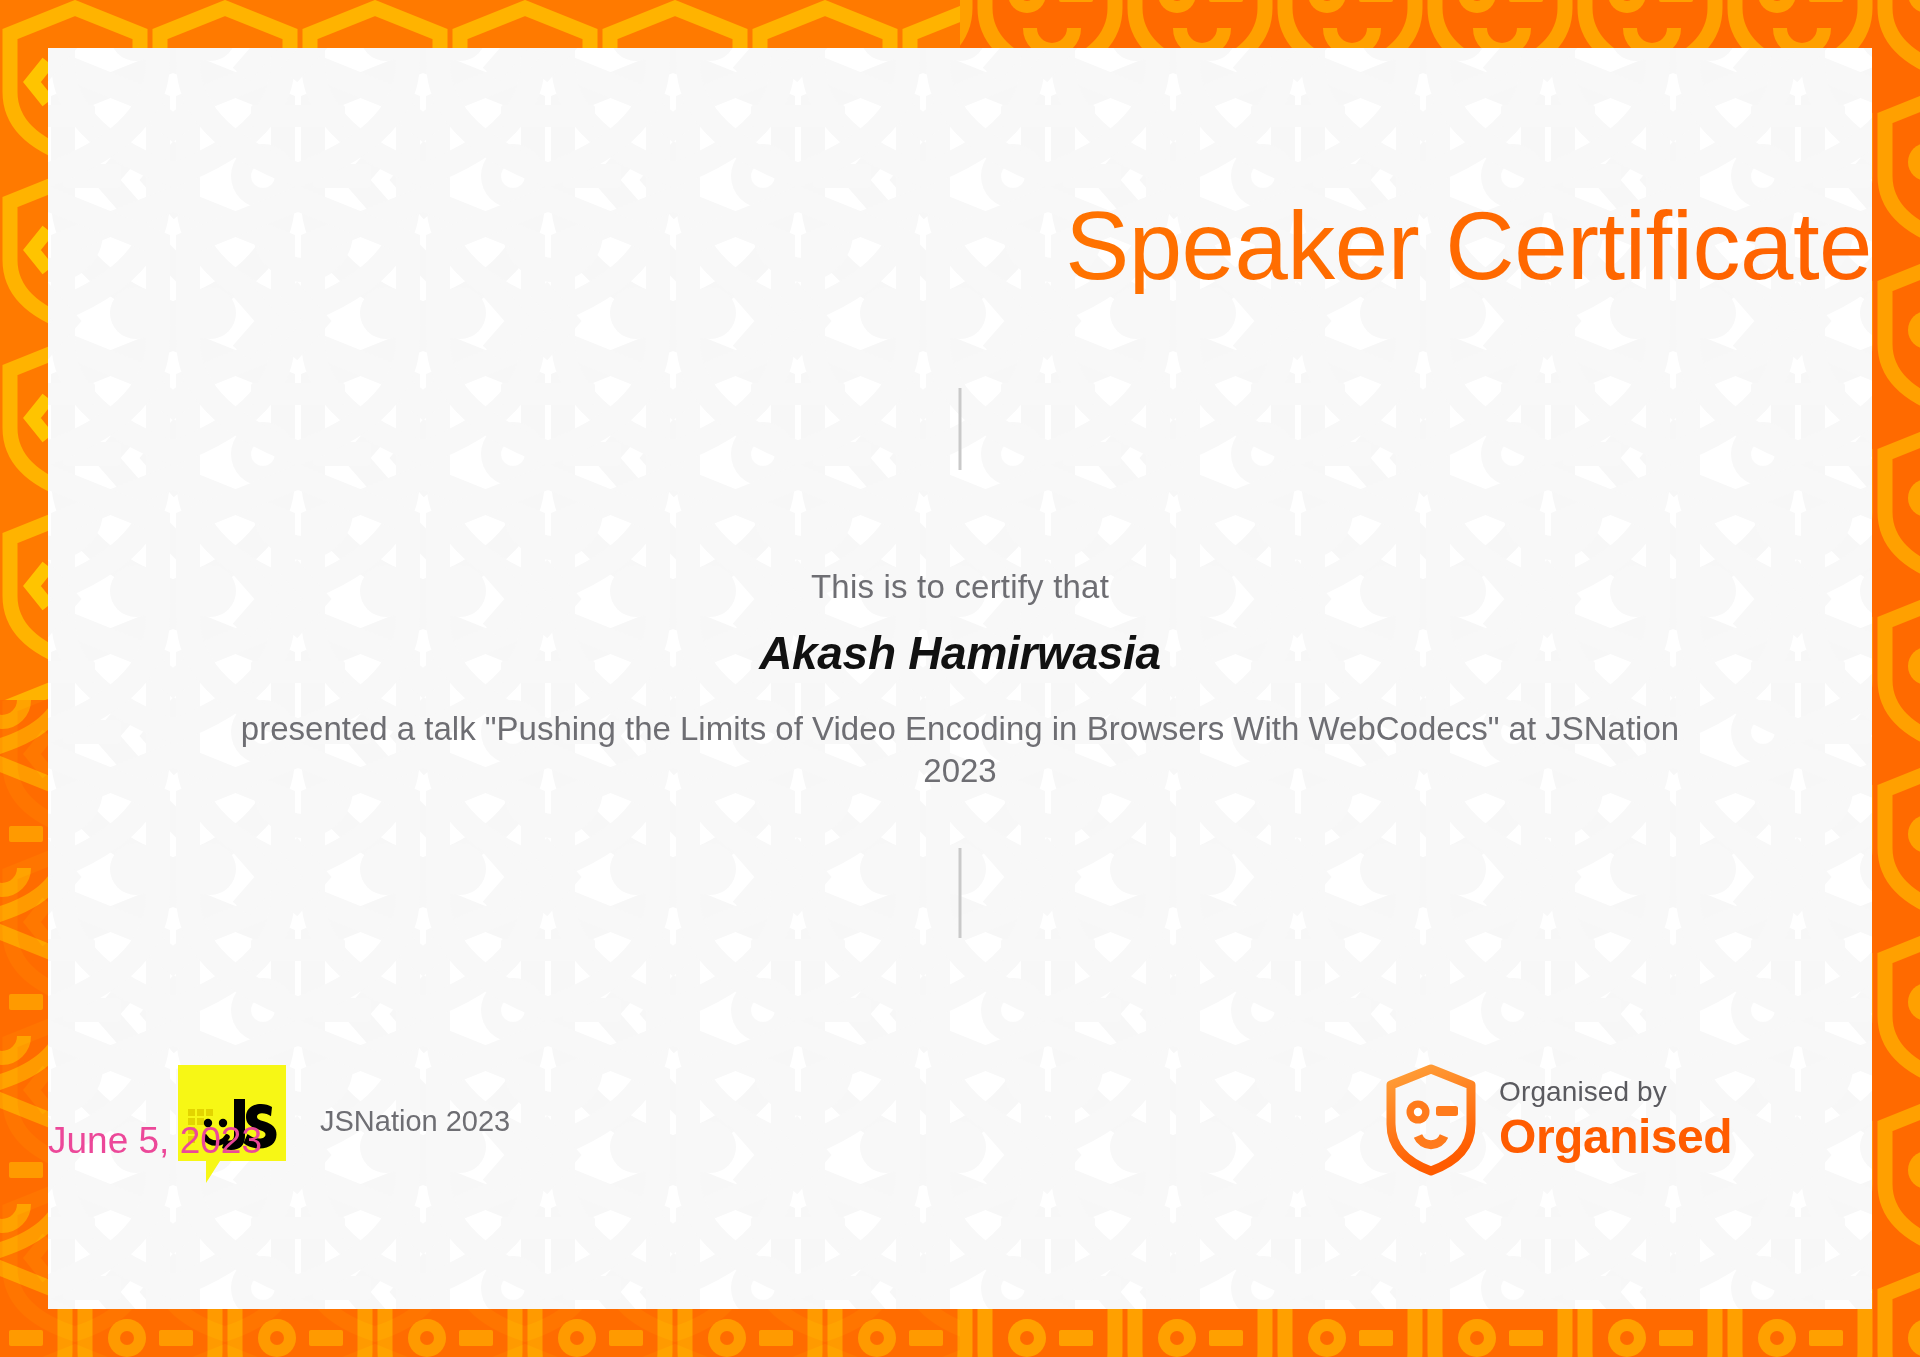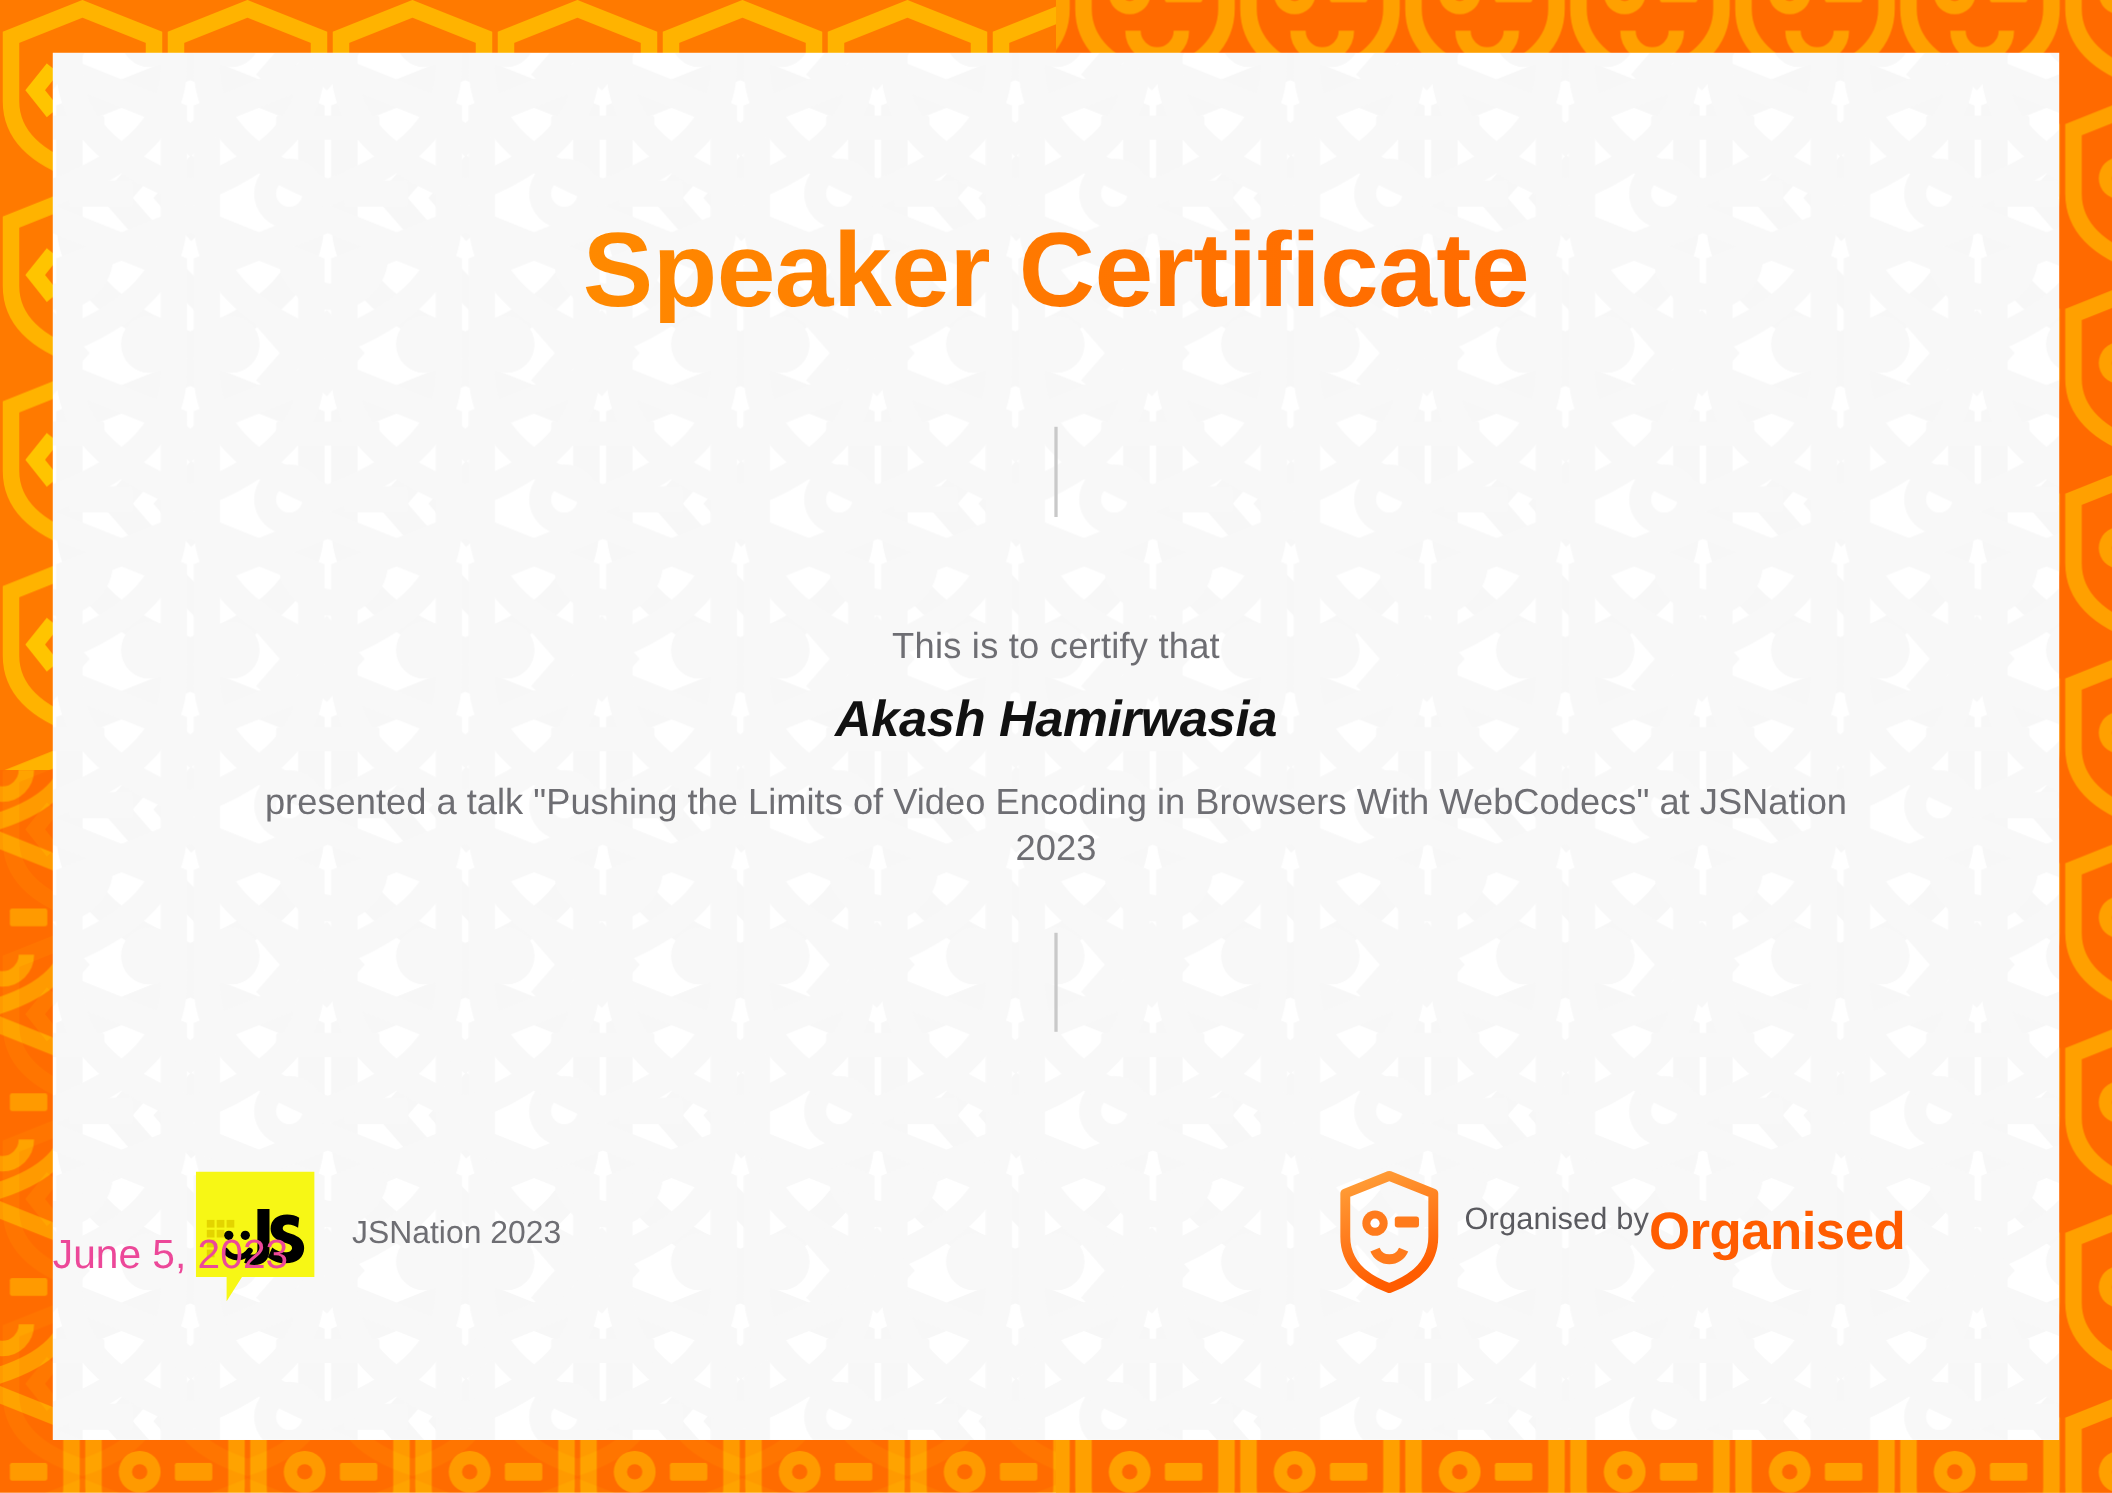--- a/index.html
+++ b/index.html
@@ -56,23 +56,23 @@
     width: 100%;
     height: 100%;
   }
 
   
   .title {
     position: absolute;
     top: 150px;
     left: 0;
     right: 0;
-    text-align: center;
+    text-align: right;
     font-size: 96px;
-    font-weight: 700;
+    font-weight: 400;
     letter-spacing: -0.5px;
     line-height: 1;
     background: linear-gradient(90deg, #FF9A00 0%, #FF8A00 26%, #FF7000 60%, #FF6100 100%);
     -webkit-background-clip: text;
     background-clip: text;
     color: transparent;
     -webkit-text-fill-color: transparent;
     white-space: nowrap;
   }
 
@@ -167,21 +167,21 @@
     position: absolute;
     right: 140px;
     bottom: 4px;
     display: flex;
     align-items: center;
     gap: 22px;
     height: 120px;
   }
   .shield-logo { width: 92px; height: 112px; flex: none; }
   .shield-logo svg { display: block; }
-  .org-block { display: flex; flex-direction: row; justify-content: center; line-height: 1.15; }
+  .org-block { display: flex; flex-direction: column; justify-content: center; line-height: 1.15; }
   .org-by {
     font-size: 28px;
     color: #5a5a5f;
     font-weight: 400;
     letter-spacing: 0.1px;
   }
   .org-name {
     font-size: 48px;
     font-weight: 700;
     color: #FF5C00;

